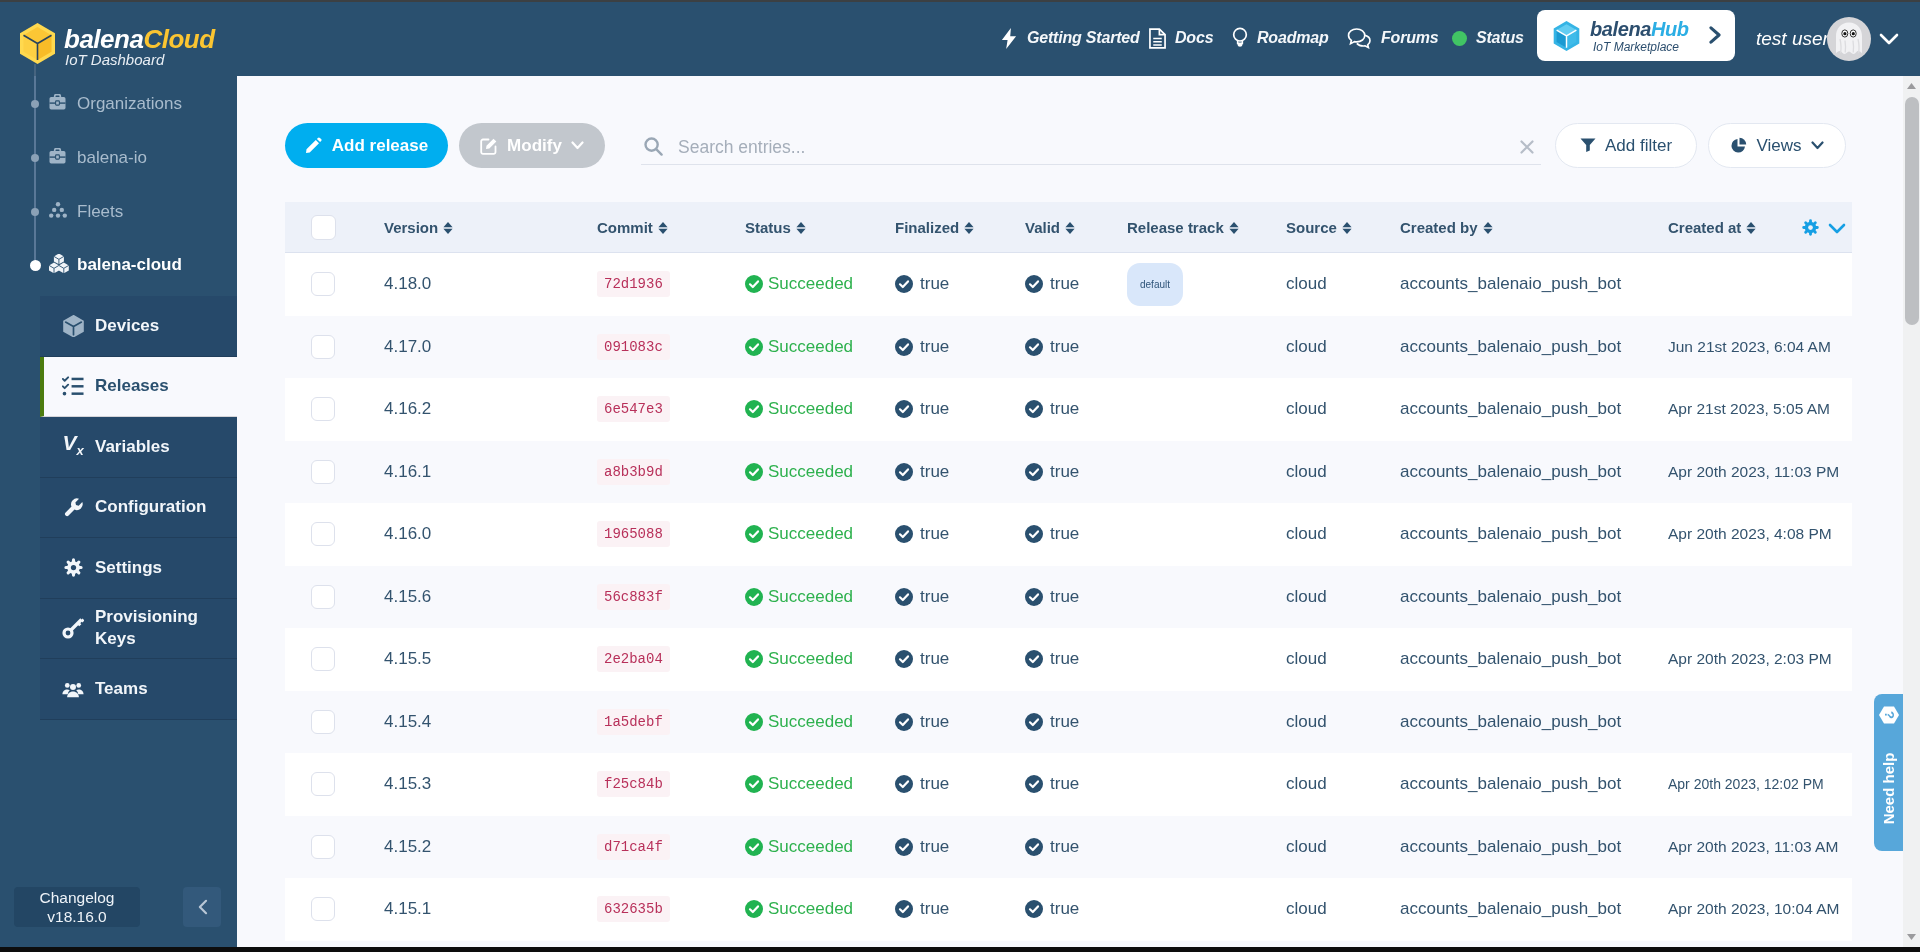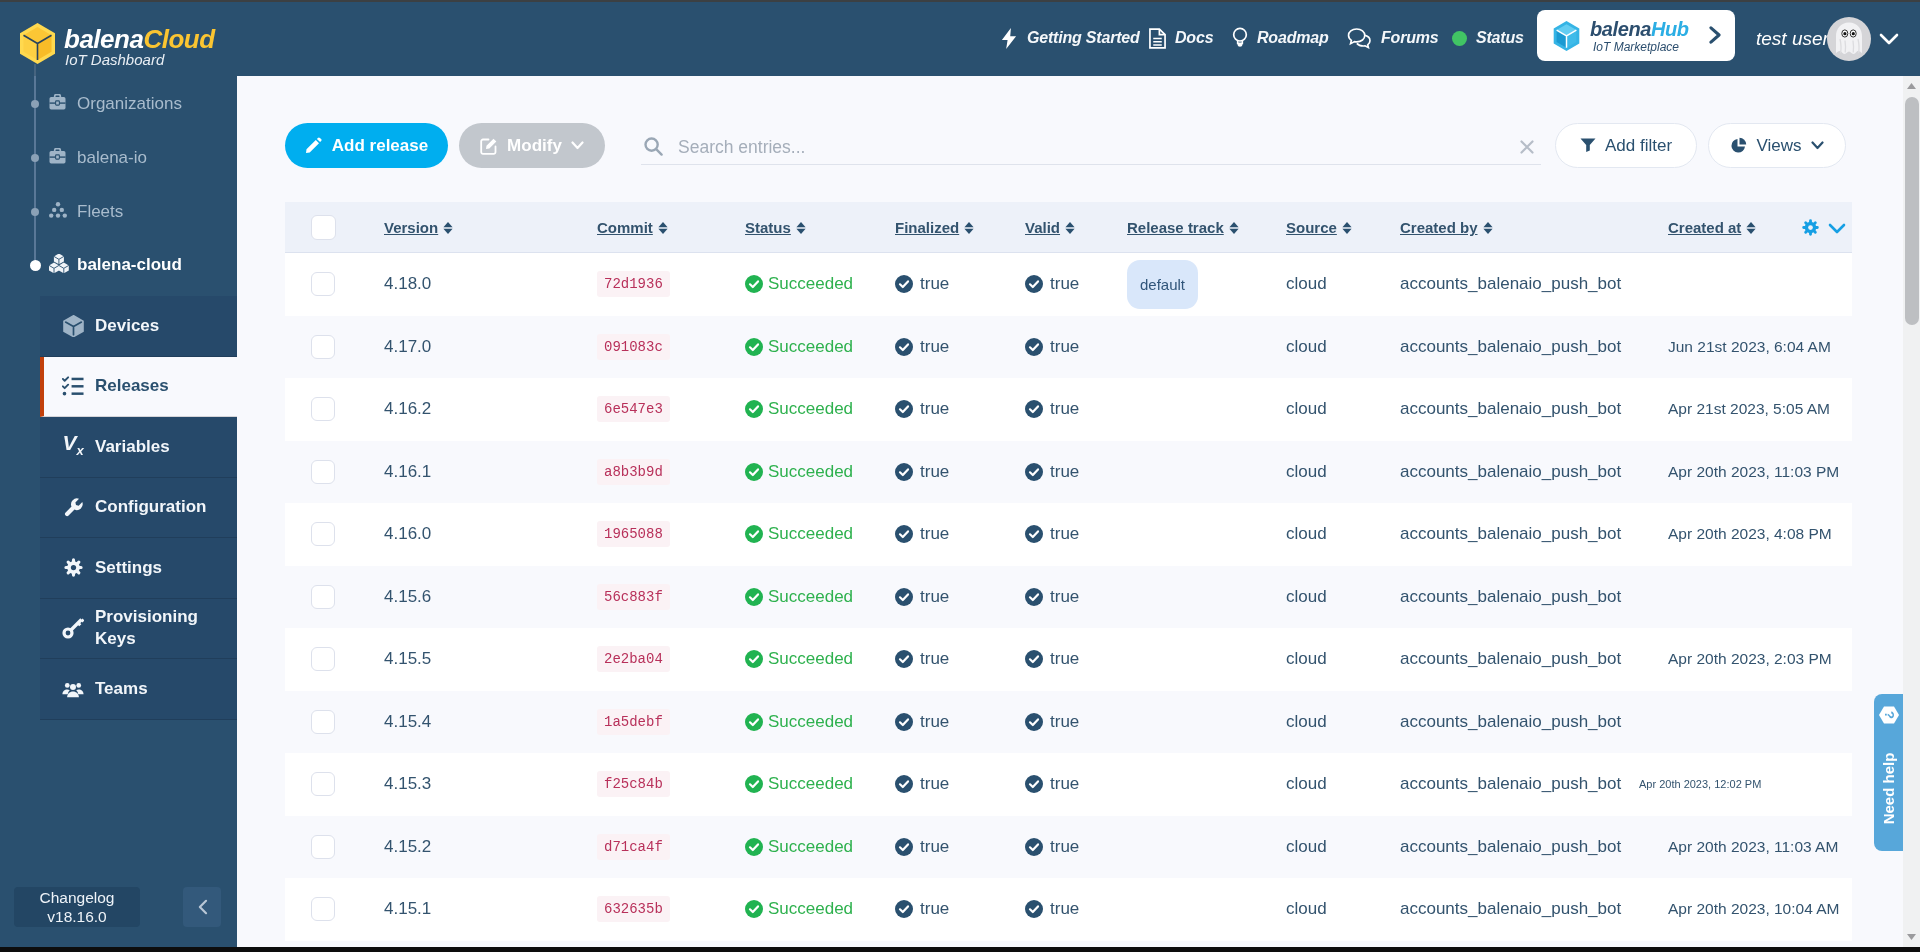--- a/index.html
+++ b/index.html
@@ -12,24 +12,24 @@
 .navtxt { color:#f4f7fa; font-size:16px; font-weight:700; letter-spacing:-0.2px; }
 .navgrp { top:0; height:76px; display:flex; align-items:center; gap:9px; }
 .toplvl { position:absolute; left:0; width:237px; height:54px; display:flex; align-items:center; }
 .toplvl .dot { position:absolute; left:32px; border-radius:50%; }
 .toplvl .ic { position:absolute; left:49px; width:17px; text-align:center; }
 .toplvl .lbl { position:absolute; left:77px; font-size:17px; color:#a9bccd; }
 #submenu { position:absolute; left:40px; top:220px; width:197px; background:#26496a; }
 .subitem { position:relative; width:197px; height:60.5px; display:flex; align-items:center; border-bottom:1px solid rgba(0,0,0,0.14); }
 .subitem .ic { position:absolute; left:22px; width:22px; display:flex; justify-content:center; }
 .subitem .lbl { position:absolute; left:55px; font-size:17px; font-weight:700; color:#f2f6fa; line-height:22px; }
-.subitem.active { background:#f8f9fd; border-left:4px solid #c2410c;padding-left:8px; }
+.subitem.active { background:#f8f9fd; border-left:4px solid #4d7c0f;padding-left:8px; }
 .subitem.active .lbl { color:#2a506f; }
 .btn { position:absolute; top:123px; height:45px; border-radius:23px; display:flex; align-items:center; justify-content:center; font-size:17px; font-weight:700; }
-.hcell { position:absolute; display:flex; align-items:center; font-size:15px; font-weight:700; color:#33536e; height:51px; top:0; white-space:nowrap;text-decoration:underline; }
+.hcell { position:absolute; display:flex; align-items:center; font-size:15px; font-weight:700; color:#33536e; height:51px; top:0; white-space:nowrap; }
 .sort { margin-left:5px; }
 .cell { position:absolute; display:flex; align-items:center; font-size:17px; color:#33536e; height:62.5px; top:0; white-space:nowrap; }
 .commit { font-family:"Liberation Mono",monospace; font-size:14px; color:#b8305a; background:#fbf2f5; padding:5px 7px; border-radius:3px; }
 .cbx { position:absolute; left:26px; width:24px; height:24px; border:1px solid #dde1ec; border-radius:6px; background:#fff; }
 </style></head>
 <body>
 <div id="topstrip"></div>
 <div id="topbar">
 
   <svg class="abs" style="left:20px;top:23px" width="35" height="41" viewBox="0 0 35 41">
@@ -361,21 +361,21 @@
         <span>true</span>
       </div>
       <div class="cell" style="left:740px;gap:7px">
         <svg width="18" height="18" viewBox="0 0 18 18" style="flex:none">
           <circle cx="9" cy="9" r="9" fill="#2a506f"></circle>
           <path d="M5 9.3 L7.8 12 L13 6.4" stroke="#fff" stroke-width="2.2" fill="none" stroke-linecap="round" stroke-linejoin="round"></path>
         </svg>
         <span>true</span>
       </div>
       <div class="cell" style="left:842px">
-        <span style="background:#d9e7fa;color:#30557a;font-size:15px;padding:16px 13px;border-radius:13px">default</span>
+        <span style="background:#d9e7fa;color:#30557a;font-size:10px;padding:16px 13px;border-radius:13px">default</span>
       </div>
       <div class="cell" style="left:1001px">cloud</div>
       <div class="cell" style="left:1115px">accounts_balenaio_push_bot</div>
     </div>
     <div class="abs" style="left:0;top:113.5px;width:1567px;height:62.5px;background:#f8f9fd">
       <div class="cbx" style="top:19px"></div>
       <div class="cell" style="left:99px">4.17.0</div>
       <div class="cell" style="left:312px">
         <span class="commit">091083c</span>
       </div>
@@ -610,21 +610,21 @@
       </div>
       <div class="cell" style="left:740px;gap:7px">
         <svg width="18" height="18" viewBox="0 0 18 18" style="flex:none">
           <circle cx="9" cy="9" r="9" fill="#2a506f"></circle>
           <path d="M5 9.3 L7.8 12 L13 6.4" stroke="#fff" stroke-width="2.2" fill="none" stroke-linecap="round" stroke-linejoin="round"></path>
         </svg>
         <span>true</span>
       </div>
       <div class="cell" style="left:1001px">cloud</div>
       <div class="cell" style="left:1115px">accounts_balenaio_push_bot</div>
-      <div class="cell" style="left:1354px;font-size:11px">Apr 20th 2023, 12:02 PM</div>
+      <div class="cell" style="left:1383px;font-size:14px">Apr 20th 2023, 12:02 PM</div>
     </div>
     <div class="abs" style="left:0;top:613.5px;width:1567px;height:62.5px;background:#f8f9fd">
       <div class="cbx" style="top:19px"></div>
       <div class="cell" style="left:99px">4.15.2</div>
       <div class="cell" style="left:312px">
         <span class="commit">d71ca4f</span>
       </div>
       <div class="cell" style="left:460px;gap:5px;color:#2eb14e">
         <svg width="18" height="18" viewBox="0 0 18 18" style="flex:none">
           <circle cx="9" cy="9" r="9" fill="#21b351"></circle>

